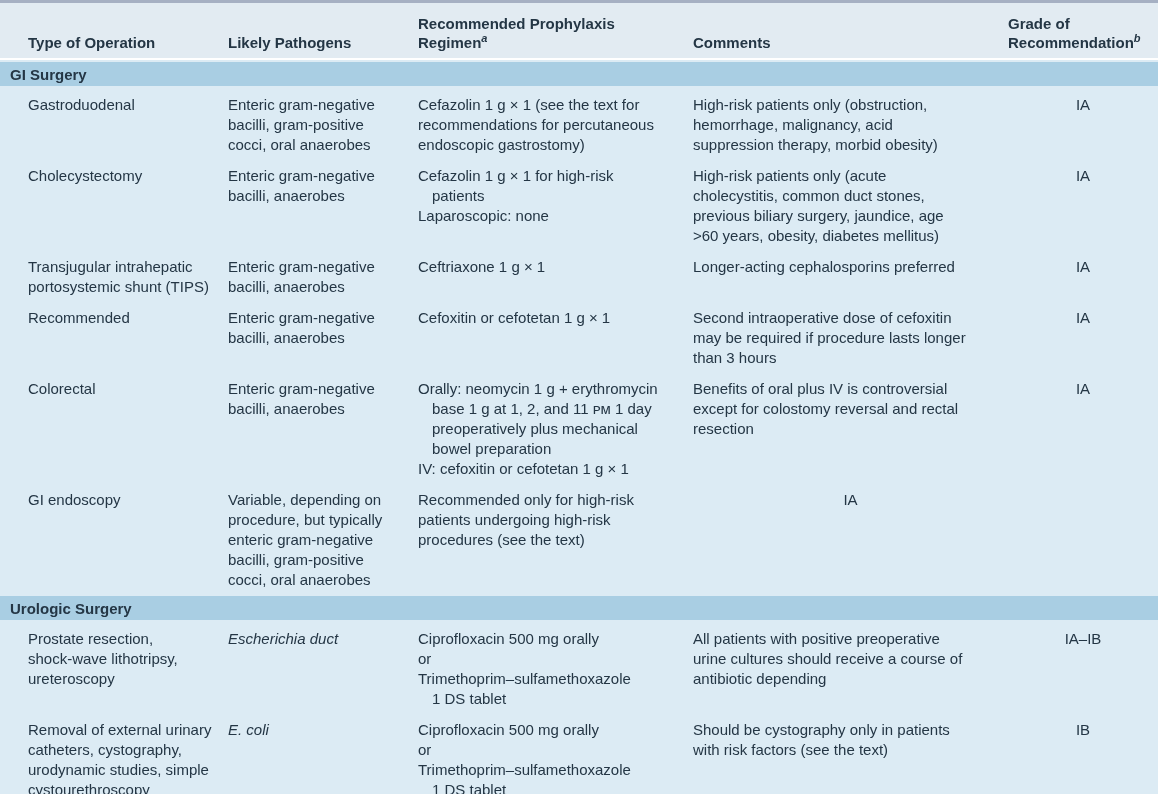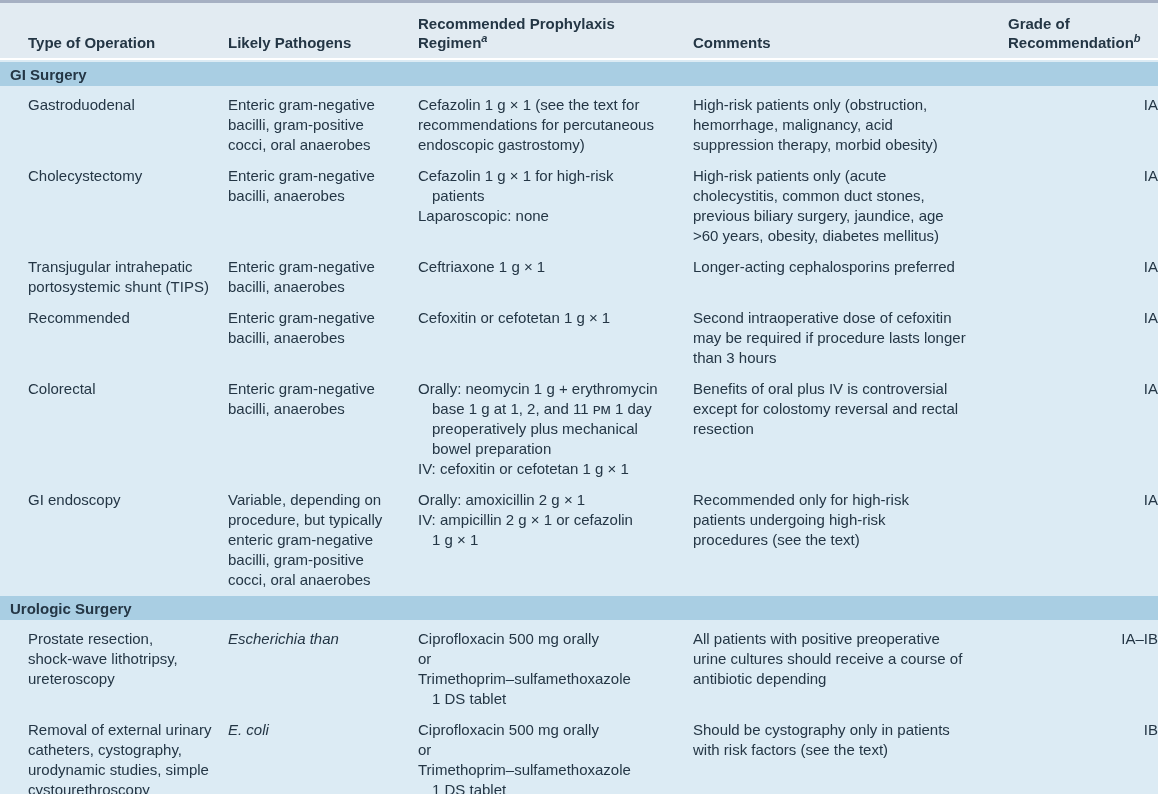--- a/index.html
+++ b/index.html
@@ -29,21 +29,21 @@
   }
   
   .row {
     display:grid; grid-template-columns:228px 190px 275px 315px 150px;
     padding:7px 0 4px; font-size:15px; line-height:20px;
   }
   .cell { box-sizing:border-box; padding-right:14px; }
   .cell .line { white-space:nowrap; }
   .indent { padding-left:14px; }
   .italic { font-style:italic; }
-  .grade { text-align:right; padding-right:0; }
+  .grade { text-align:center; padding-right:0; }
 </style>
 </head>
 <body>
 
 <div class="page">
   <div class="thead">
     <div class="hcell c1"><span>Type of Operation</span><sup></sup></div>
     <div class="hcell"><span>Likely Pathogens</span><sup></sup></div>
     <div class="hcell"><span>Recommended Prophylaxis Regimen</span><sup>a</sup></div>
     <div class="hcell"><span>Comments</span><sup></sup></div>
@@ -157,42 +157,37 @@
           <div class="line">GI endoscopy</div>
         </div>
         <div class="cell">
           <div class="line">Variable, depending on</div>
           <div class="line">procedure, but typically</div>
           <div class="line">enteric gram-negative</div>
           <div class="line">bacilli, gram-positive</div>
           <div class="line">cocci, oral anaerobes</div>
         </div>
         <div class="cell">
-          <div class="line">Orally: amoxicillin 2 g × 1</div>
-          <div class="line">IV: ampicillin 2 g × 1 or cefazolin</div>
-          <div class="line indent">1 g × 1</div>
-        </div>
-        <div class="cell">
           <div class="line">Recommended only for high-risk</div>
           <div class="line">patients undergoing high-risk</div>
           <div class="line">procedures (see the text)</div>
         </div>
         <div class="cell grade">IA</div>
       </div>
       <div class="section">
         <div>Urologic Surgery</div>
       </div>
       <div class="row">
         <div class="cell c1">
           <div class="line">Prostate resection,</div>
           <div class="line">shock-wave lithotripsy,</div>
           <div class="line">ureteroscopy</div>
         </div>
         <div class="cell italic">
-          <div class="line">Escherichia than</div>
+          <div class="line">Escherichia duct</div>
         </div>
         <div class="cell">
           <div class="line">Ciprofloxacin 500 mg orally</div>
           <div class="line">or</div>
           <div class="line">Trimethoprim–sulfamethoxazole</div>
           <div class="line indent">1 DS tablet</div>
         </div>
         <div class="cell">
           <div class="line">All patients with positive preoperative</div>
           <div class="line">urine cultures should receive a course of</div>

